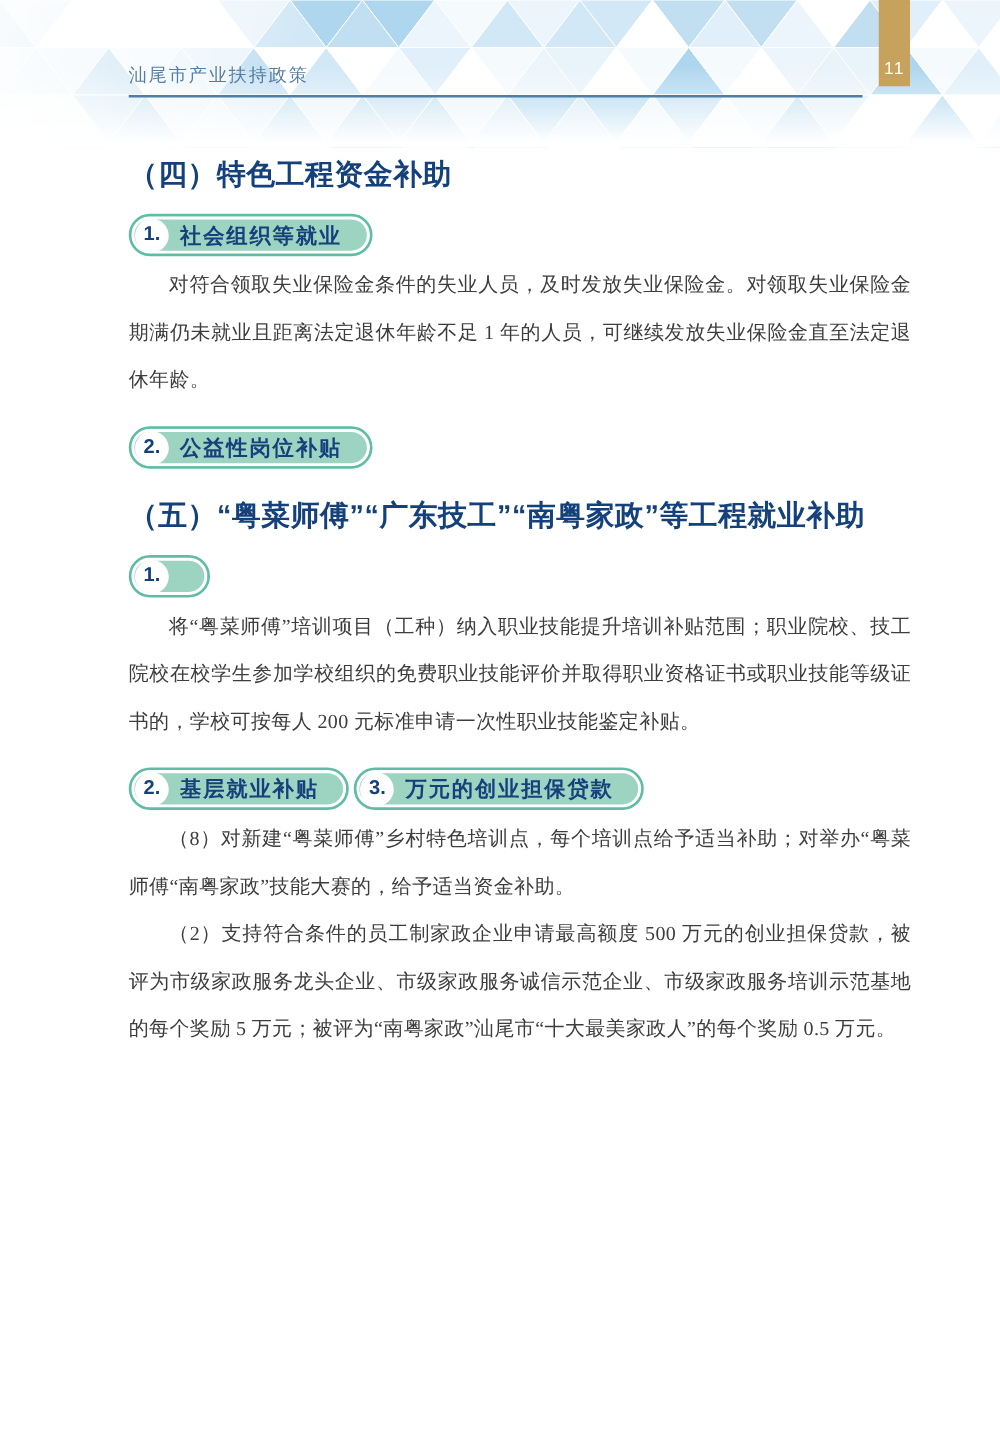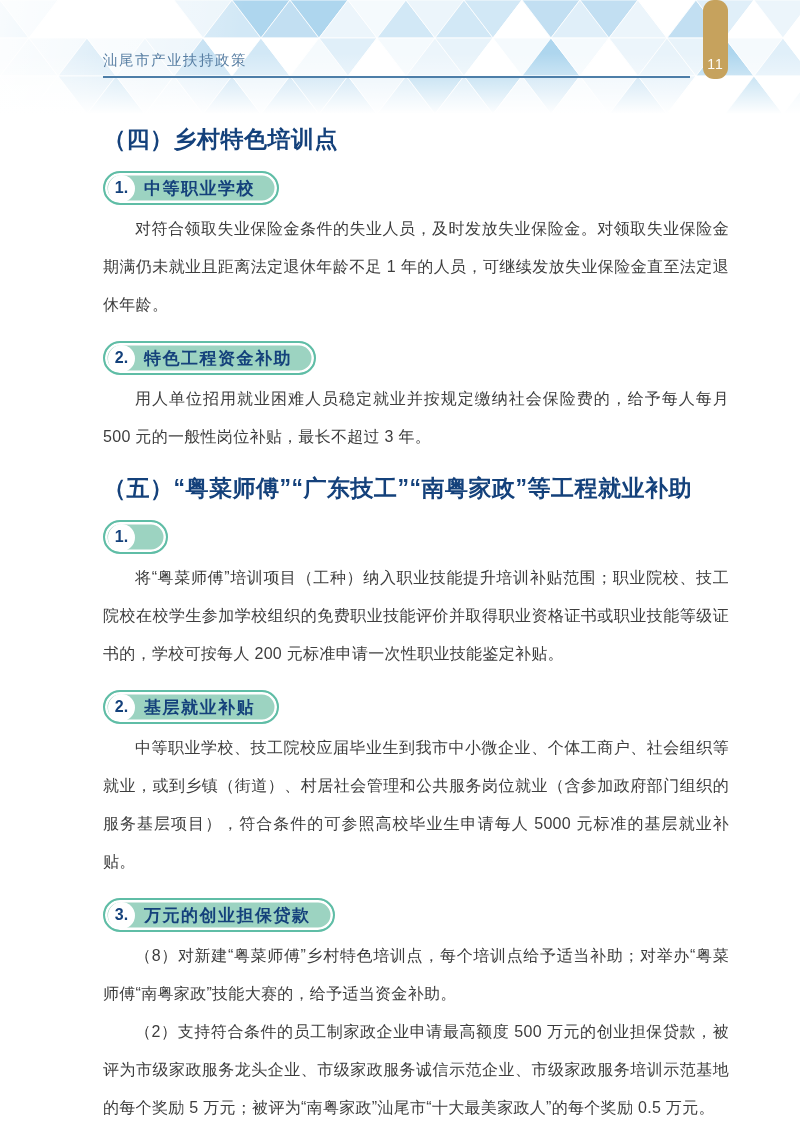--- a/index.html
+++ b/index.html
@@ -23,24 +23,24 @@
   }
   .header-title{
     position:absolute;left:103px;top:51px;
     font-size:14.5px;color:#567da2;letter-spacing:1.5px;
   }
   .header-rule{
     position:absolute;left:103px;top:76px;width:587px;height:2px;
     background:#4d7ea8;
   }
   .page-number-bar{
-    position:absolute;left:703px;top:0;width:25px;height:79px;
+    position:absolute;left:703px;top:0;width:25px;height:69px;
     background:#c6a25d;
     display:flex;align-items:flex-end;justify-content:center;
-    padding-bottom:7px;box-sizing:border-box;border-radius:11px;
+    padding-bottom:7px;box-sizing:border-box;
   }
   .page-number-bar span{color:#fdfcf8;font-size:14px;letter-spacing:1px;}
 
   
   .content{position:absolute;left:103px;top:112px;width:626px;}
   .section-heading{
     margin:12px 0 0 0;
     font-size:23px;font-weight:bold;color:#14417b;letter-spacing:.5px;
     line-height:30px;
   }
@@ -57,21 +57,21 @@
     width:27px;height:27px;border-radius:50%;
     background:#ffffff;color:#14417b;
     font-weight:bold;font-size:16px;
     display:flex;align-items:center;justify-content:center;
     margin-right:9px;
   }
   .badge-label{color:#14417b;font-weight:bold;font-size:17px;letter-spacing:1.5px;}
   .body-text{
     margin:0;
     font-size:16px;line-height:38px;color:#3d3d3d;
-    text-align:justify;text-indent:2em;letter-spacing:.3px;
+    text-align:justify;text-indent:2em;letter-spacing:.3px;font-family:Liberation Serif, serif;
   }
 </style>
 </head>
 <body>
 
 <div class="page">
 
   <header class="page-header">
     <svg class="tri-pattern" id="tri-pattern" width="800" height="118">
         <polygon points="-29,38 0,0 29,38" fill="#d2e8f6" stroke="#ffffff" stroke-width="0.8"></polygon>
@@ -199,47 +199,45 @@
     <div class="header-title">汕尾市产业扶持政策</div>
     <div class="header-rule"></div>
     <div class="page-number-bar">
       <span>11</span>
     </div>
   </header>
 
   <main class="content">
 
     
-    <h2 class="section-heading">（四）乡村特色培训点</h2>
+    <h2 class="section-heading">（四）特色工程资金补助</h2>
 
     <div class="item-badge">
       <span class="badge-num">1.</span>
-      <span class="badge-label">中等职业学校</span>
+      <span class="badge-label">社会组织等就业</span>
     </div>
     <p class="body-text">对符合领取失业保险金条件的失业人员，及时发放失业保险金。对领取失业保险金期满仍未就业且距离法定退休年龄不足 1 年的人员，可继续发放失业保险金直至法定退休年龄。</p>
 
     <div class="item-badge">
       <span class="badge-num">2.</span>
-      <span class="badge-label">特色工程资金补助</span>
-    </div>
-    <p class="body-text">用人单位招用就业困难人员稳定就业并按规定缴纳社会保险费的，给予每人每月 500 元的一般性岗位补贴，最长不超过 3 年。</p>
+      <span class="badge-label">公益性岗位补贴</span>
+    </div>
 
     
     <h2 class="section-heading gap-top">（五）“粤菜师傅”“广东技工”“南粤家政”等工程就业补助</h2>
 
     <div class="item-badge">
       <span class="badge-num">1.</span>
     </div>
     <p class="body-text">将“粤菜师傅”培训项目（工种）纳入职业技能提升培训补贴范围；职业院校、技工院校在校学生参加学校组织的免费职业技能评价并取得职业资格证书或职业技能等级证书的，学校可按每人 200 元标准申请一次性职业技能鉴定补贴。</p>
 
     <div class="item-badge">
       <span class="badge-num">2.</span>
       <span class="badge-label">基层就业补贴</span>
     </div>
-    <p class="body-text">中等职业学校、技工院校应届毕业生到我市中小微企业、个体工商户、社会组织等就业，或到乡镇（街道）、村居社会管理和公共服务岗位就业（含参加政府部门组织的服务基层项目），符合条件的可参照高校毕业生申请每人 5000 元标准的基层就业补贴。</p>
 
     <div class="item-badge">
       <span class="badge-num">3.</span>
       <span class="badge-label">万元的创业担保贷款</span>
     </div>
     <p class="body-text">（8）对新建“粤菜师傅”乡村特色培训点，每个培训点给予适当补助；对举办“粤菜师傅“南粤家政”技能大赛的，给予适当资金补助。</p>
     <p class="body-text">（2）支持符合条件的员工制家政企业申请最高额度 500 万元的创业担保贷款，被评为市级家政服务龙头企业、市级家政服务诚信示范企业、市级家政服务培训示范基地的每个奖励 5 万元；被评为“南粤家政”汕尾市“十大最美家政人”的每个奖励 0.5 万元。</p>
     
 
   </main>

